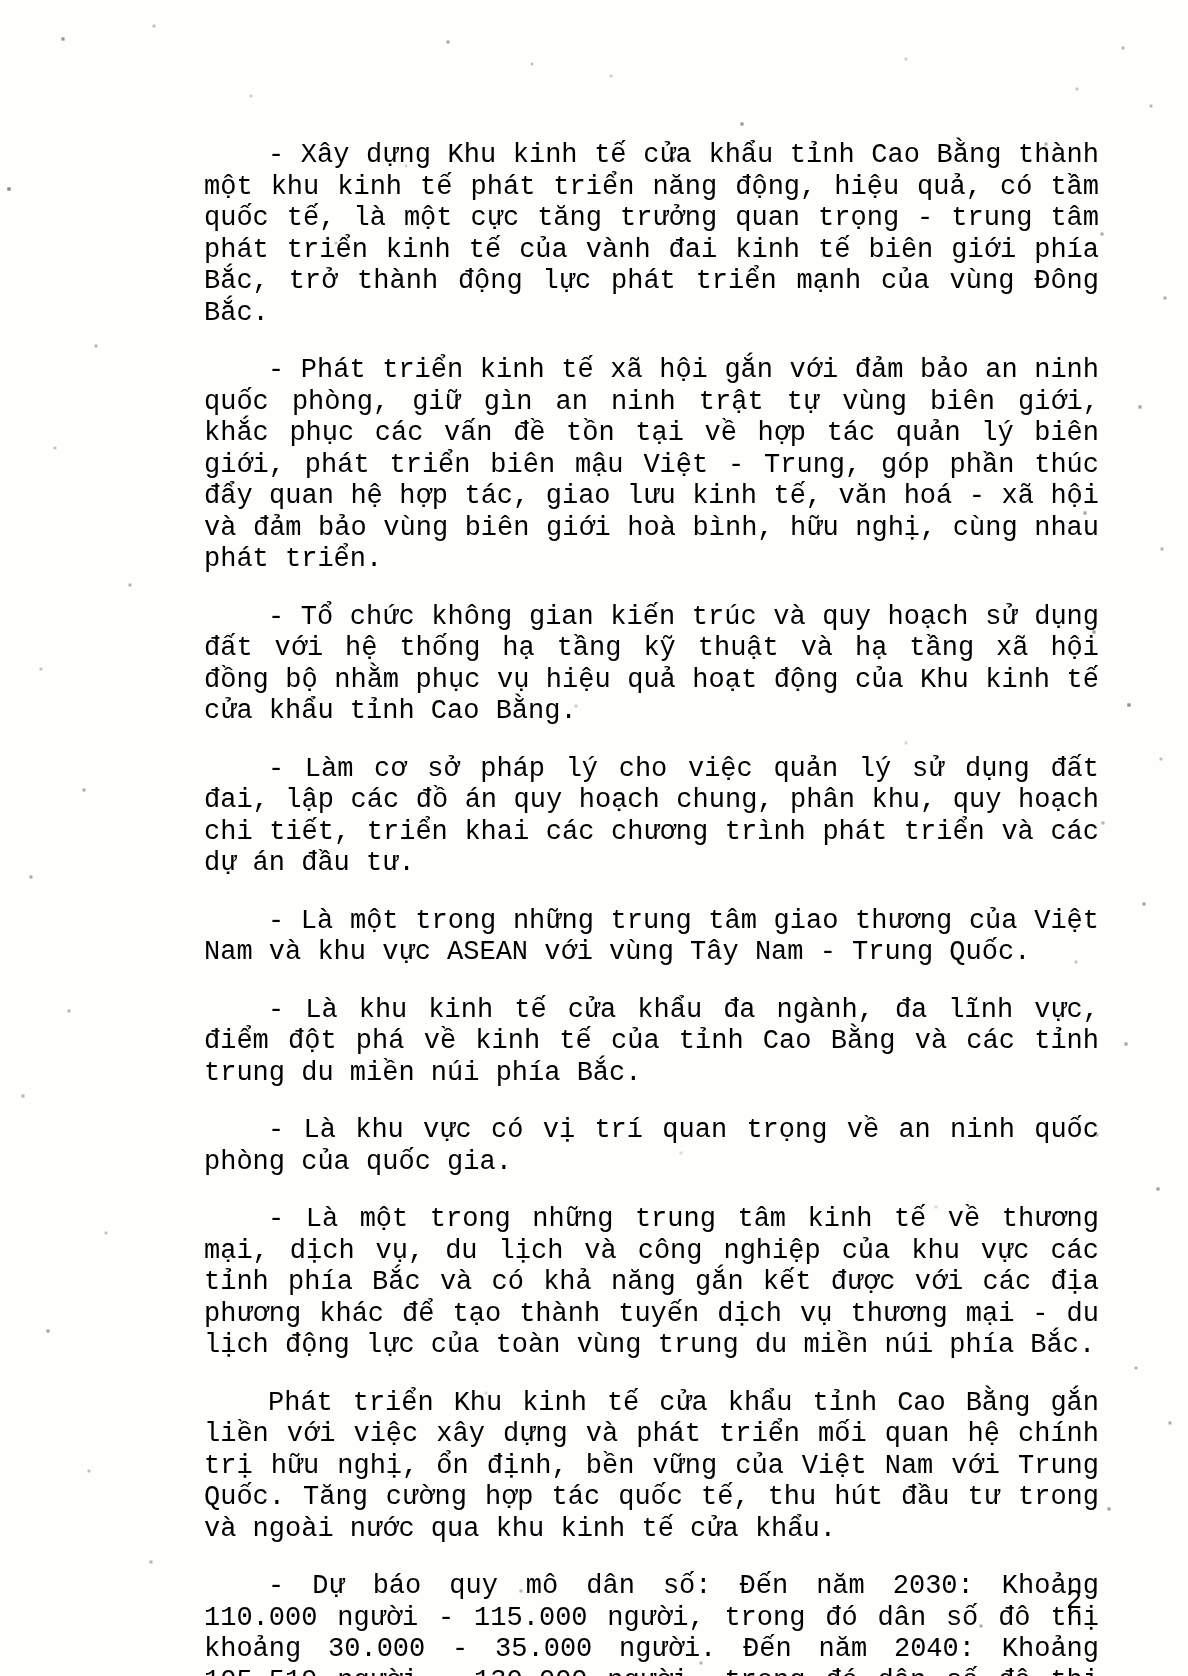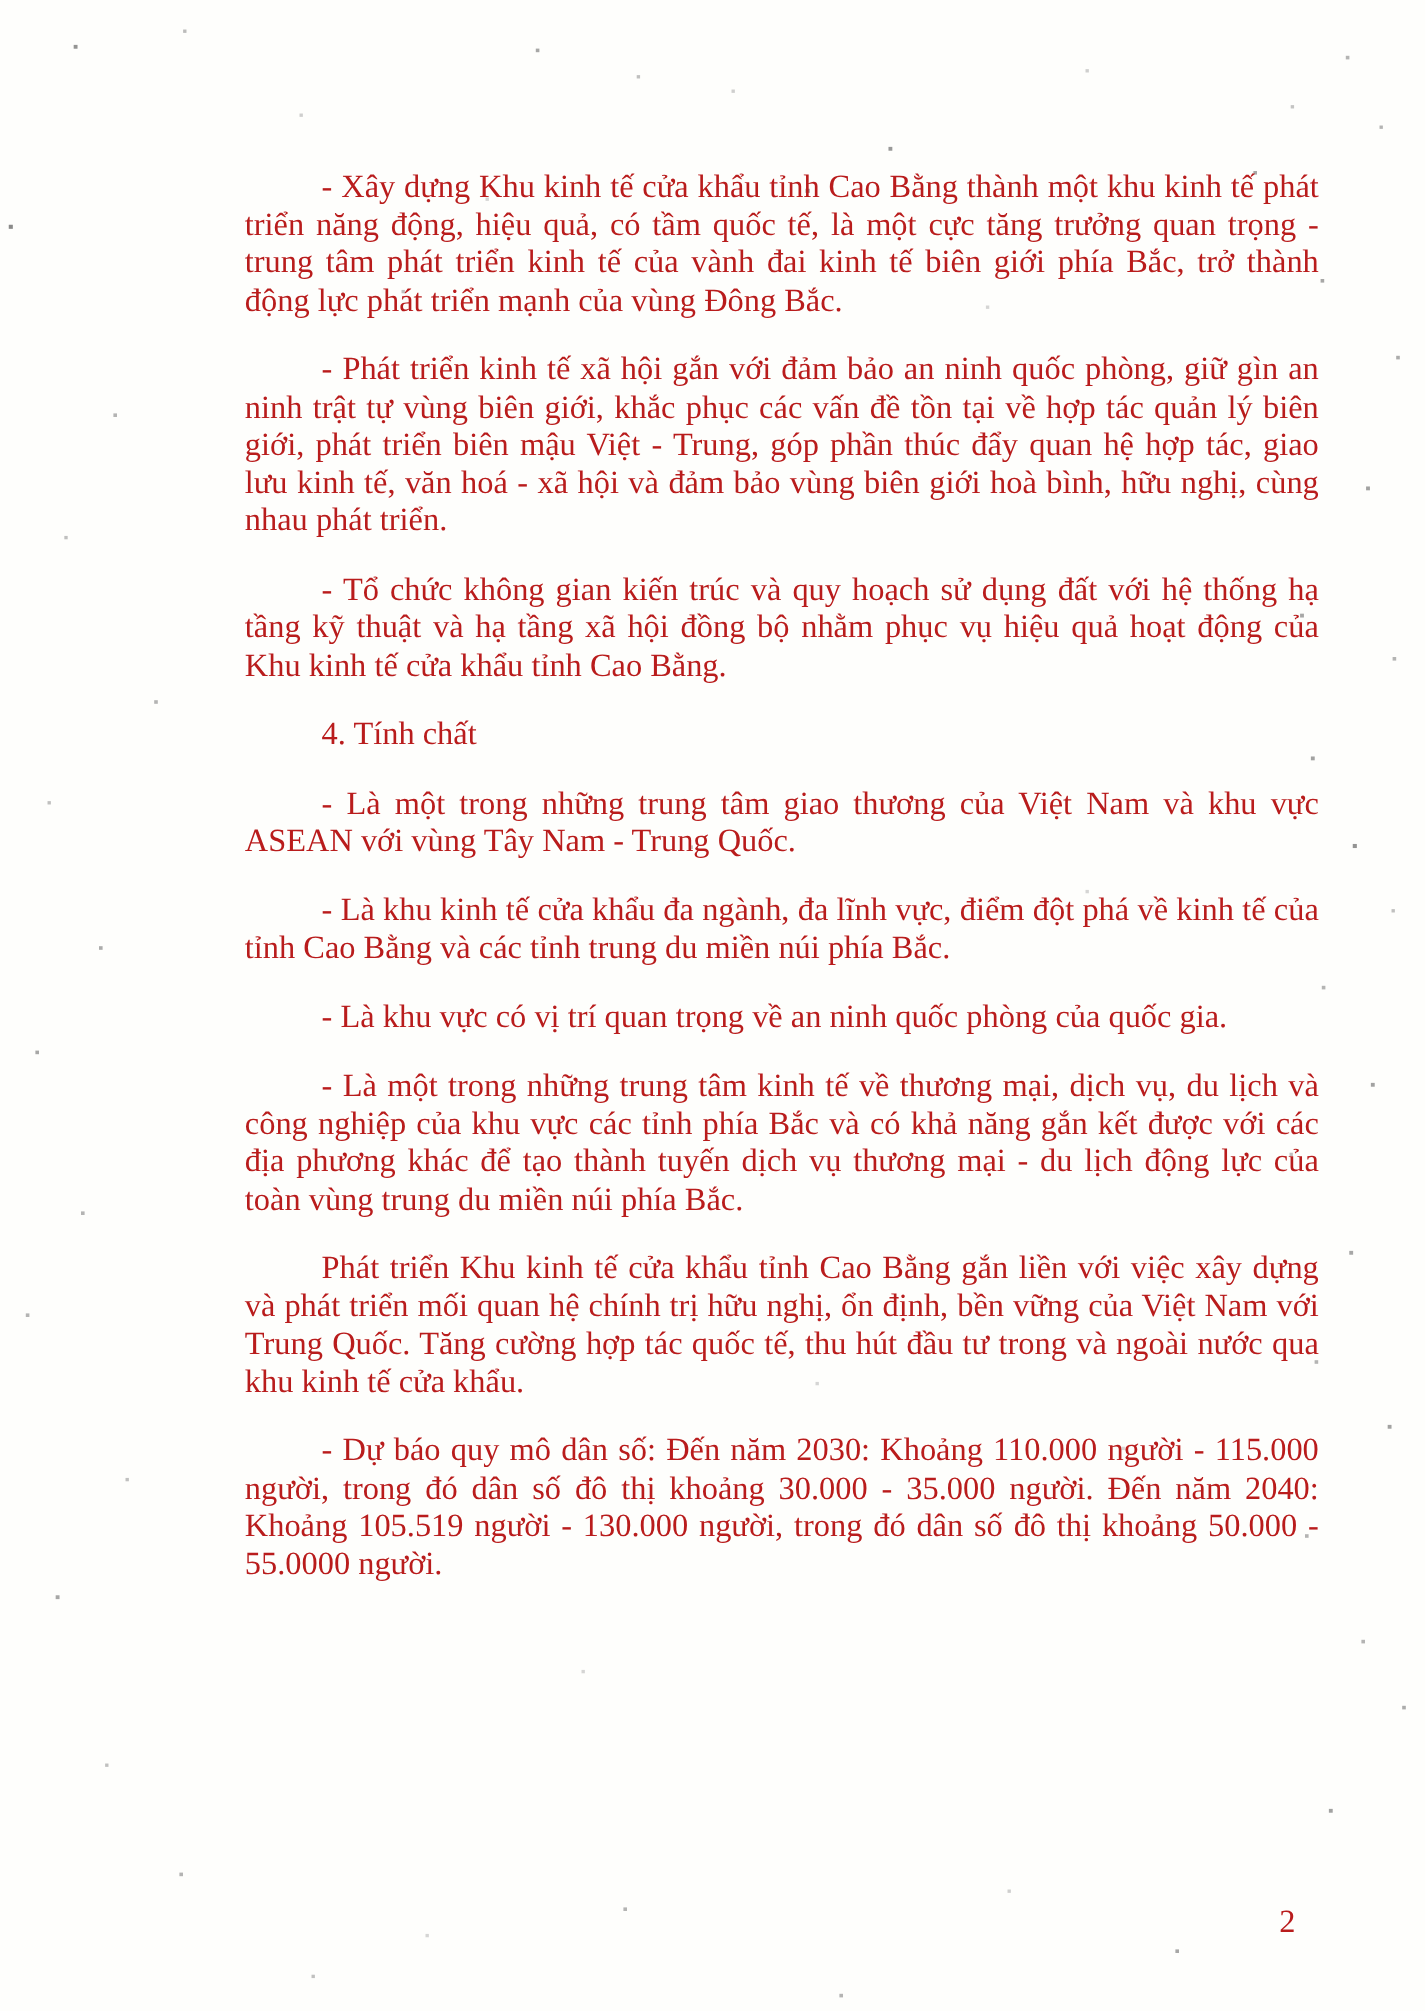--- a/index.html
+++ b/index.html
@@ -7,22 +7,22 @@
     padding: 0;
     background: #ffffff;
   }
   .page {
     position: relative;
     width: 1188px;
     height: 1676px;
     background: #fefefdd;
     background-color: #fefefc;
     overflow: hidden;
-    font-family: Liberation Serif, serif;
-    color: #b91c1c;
+    font-family: Liberation Mono, monospace;
+    color: #000000;
   }
   
   .noise, .noise2 {
     position: absolute;
     width: 2px; height: 2px;
     background: transparent;
     pointer-events: none;
   }
   .noise {
     box-shadow:
@@ -89,22 +89,22 @@
 <body>
 
 <div class="page">
   <div class="noise"></div>
   <div class="noise2"></div>
 
   <main class="content">
     <p class="para">- Xây dựng Khu kinh tế cửa khẩu tỉnh Cao Bằng thành một khu kinh tế phát triển năng động, hiệu quả, có tầm quốc tế, là một cực tăng trưởng quan trọng - trung tâm phát triển kinh tế của vành đai kinh tế biên giới phía Bắc, trở thành động lực phát triển mạnh của vùng Đông Bắc.</p>
     <p class="para">- Phát triển kinh tế xã hội gắn với đảm bảo an ninh quốc phòng, giữ gìn an ninh trật tự vùng biên giới, khắc phục các vấn đề tồn tại về hợp tác quản lý biên giới, phát triển biên mậu Việt - Trung, góp phần thúc đẩy quan hệ hợp tác, giao lưu kinh tế, văn hoá - xã hội và đảm bảo vùng biên giới hoà bình, hữu nghị, cùng nhau phát triển.</p>
     <p class="para">- Tổ chức không gian kiến trúc và quy hoạch sử dụng đất với hệ thống hạ tầng kỹ thuật và hạ tầng xã hội đồng bộ nhằm phục vụ hiệu quả hoạt động của Khu kinh tế cửa khẩu tỉnh Cao Bằng.</p>
+    <p class="para">- Làm cơ sở pháp lý cho việc quản lý sử dụng đất đai, lập các đồ án quy hoạch chung, phân khu, quy hoạch chi tiết, triển khai các chương trình phát triển và các dự án đầu tư.</p>
 
-    <p class="heading">4. Tính chất</p>
 
     <p class="para">- Là một trong những trung tâm giao thương của Việt Nam và khu vực ASEAN với vùng Tây Nam - Trung Quốc.</p>
     <p class="para">- Là khu kinh tế cửa khẩu đa ngành, đa lĩnh vực, điểm đột phá về kinh tế của tỉnh Cao Bằng và các tỉnh trung du miền núi phía Bắc.</p>
     <p class="para">- Là khu vực có vị trí quan trọng về an ninh quốc phòng của quốc gia.</p>
     <p class="para">- Là một trong những trung tâm kinh tế về thương mại, dịch vụ, du lịch và công nghiệp của khu vực các tỉnh phía Bắc và có khả năng gắn kết được với các địa phương khác để tạo thành tuyến dịch vụ thương mại - du lịch động lực của toàn vùng trung du miền núi phía Bắc.</p>
 
 
     <p class="para">Phát triển Khu kinh tế cửa khẩu tỉnh Cao Bằng gắn liền với việc xây dựng và phát triển mối quan hệ chính trị hữu nghị, ổn định, bền vững của Việt Nam với Trung Quốc. Tăng cường hợp tác quốc tế, thu hút đầu tư trong và ngoài nước qua khu kinh tế cửa khẩu.</p>
 
 

